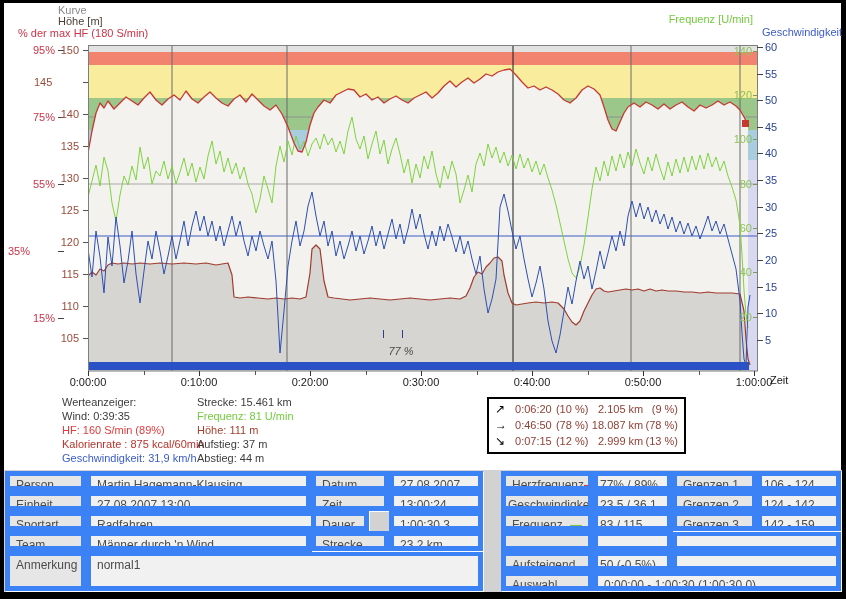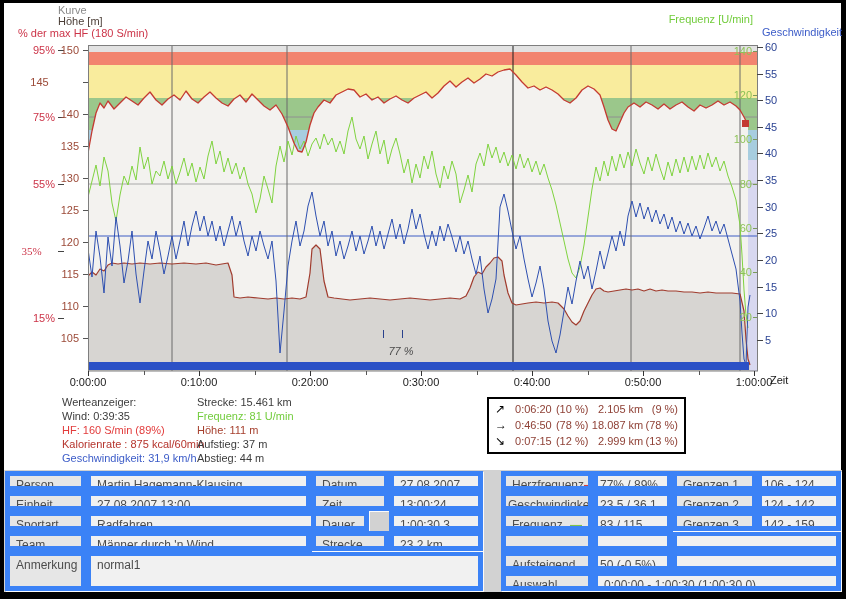--- a/index.html
+++ b/index.html
@@ -179,27 +179,27 @@
     <div class="cell cell-center" style="left:753px;top:21px;width:84px;height:20px;">124 - 142</div>
     <div class="cell cell-label" style="left:668px;top:41px;width:85px;height:20px;">Grenzen 3</div>
     <div class="cell cell-center" style="left:753px;top:41px;width:84px;height:20px;">142 - 159</div>
   </div>
 <div class="lbl" style="left: 8px; top: 44px; width: 47px; text-align: right; color: rgb(204, 52, 72);">95%</div>
     <div class="lbl" style="left: 58px; top: 50px; width: 6px; height: 1px; background: rgb(68, 68, 68);"></div>
     <div class="lbl" style="left: 8px; top: 111px; width: 47px; text-align: right; color: rgb(204, 52, 72);">75%</div>
     <div class="lbl" style="left: 58px; top: 117px; width: 6px; height: 1px; background: rgb(68, 68, 68);"></div>
     <div class="lbl" style="left: 8px; top: 178px; width: 47px; text-align: right; color: rgb(204, 52, 72);">55%</div>
     <div class="lbl" style="left: 58px; top: 184px; width: 6px; height: 1px; background: rgb(68, 68, 68);"></div>
-    <div class="lbl" style="left: 8px; top: 245px; width: 47px; text-align: center; color: rgb(204, 52, 72); font-family: Liberation Serif, serif;">35%</div>
+    <div class="lbl" style="left: 8px; top: 245px; width: 47px; text-align: left; color: rgb(204, 52, 72);">35%</div>
     <div class="lbl" style="left: 58px; top: 251px; width: 6px; height: 1px; background: rgb(68, 68, 68);"></div>
     <div class="lbl" style="left: 8px; top: 312px; width: 47px; text-align: right; color: rgb(204, 52, 72);">15%</div>
     <div class="lbl" style="left: 58px; top: 318px; width: 6px; height: 1px; background: rgb(68, 68, 68);"></div>
     <div class="lbl" style="left: 32px; top: 44px; width: 47px; text-align: right; color: rgb(156, 74, 56);">150</div>
     <div class="lbl" style="left: 83px; top: 50px; width: 5px; height: 1px; background: rgb(85, 85, 85);"></div>
-    <div class="lbl" style="left: 16px; top: 76px; width: 47px; text-align: center; color: rgb(156, 74, 56);">145</div>
+    <div class="lbl" style="left: 34px; top: 76px; width: 47px; text-align: left; color: rgb(156, 74, 56);">145</div>
     <div class="lbl" style="left: 83px; top: 82px; width: 5px; height: 1px; background: rgb(85, 85, 85);"></div>
     <div class="lbl" style="left: 32px; top: 108px; width: 47px; text-align: right; color: rgb(156, 74, 56);">140</div>
     <div class="lbl" style="left: 83px; top: 114px; width: 5px; height: 1px; background: rgb(85, 85, 85);"></div>
     <div class="lbl" style="left: 32px; top: 140px; width: 47px; text-align: right; color: rgb(156, 74, 56);">135</div>
     <div class="lbl" style="left: 83px; top: 146px; width: 5px; height: 1px; background: rgb(85, 85, 85);"></div>
     <div class="lbl" style="left: 32px; top: 172px; width: 47px; text-align: right; color: rgb(156, 74, 56);">130</div>
     <div class="lbl" style="left: 83px; top: 178px; width: 5px; height: 1px; background: rgb(85, 85, 85);"></div>
     <div class="lbl" style="left: 32px; top: 204px; width: 47px; text-align: right; color: rgb(156, 74, 56);">125</div>
     <div class="lbl" style="left: 83px; top: 210px; width: 5px; height: 1px; background: rgb(85, 85, 85);"></div>
     <div class="lbl" style="left: 32px; top: 236px; width: 47px; text-align: right; color: rgb(156, 74, 56);">120</div>

